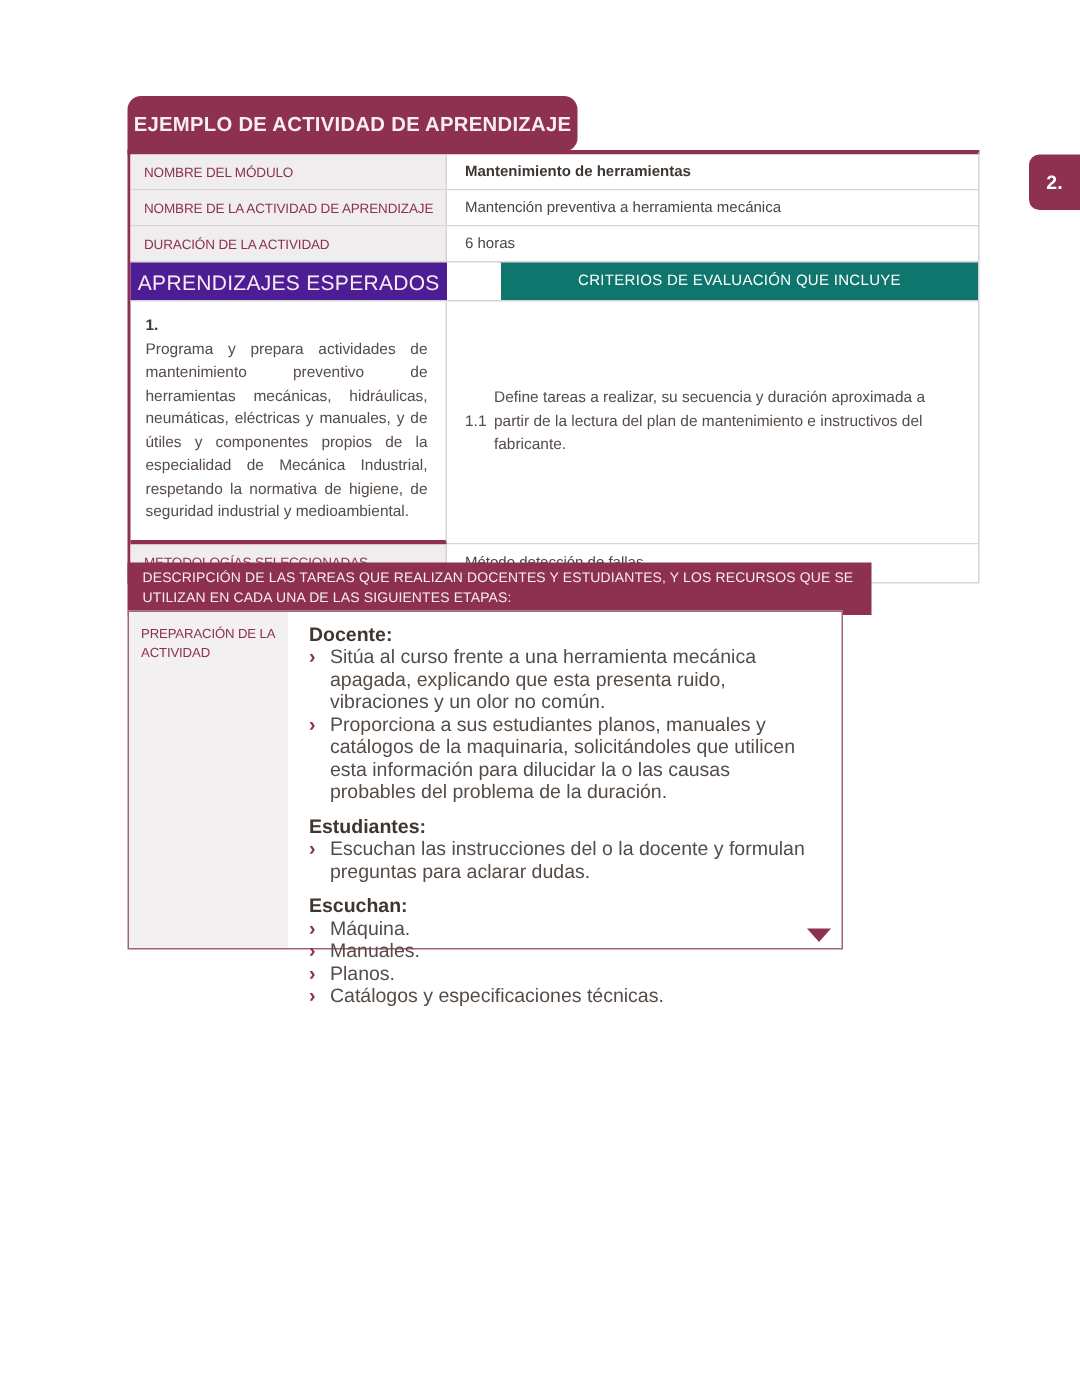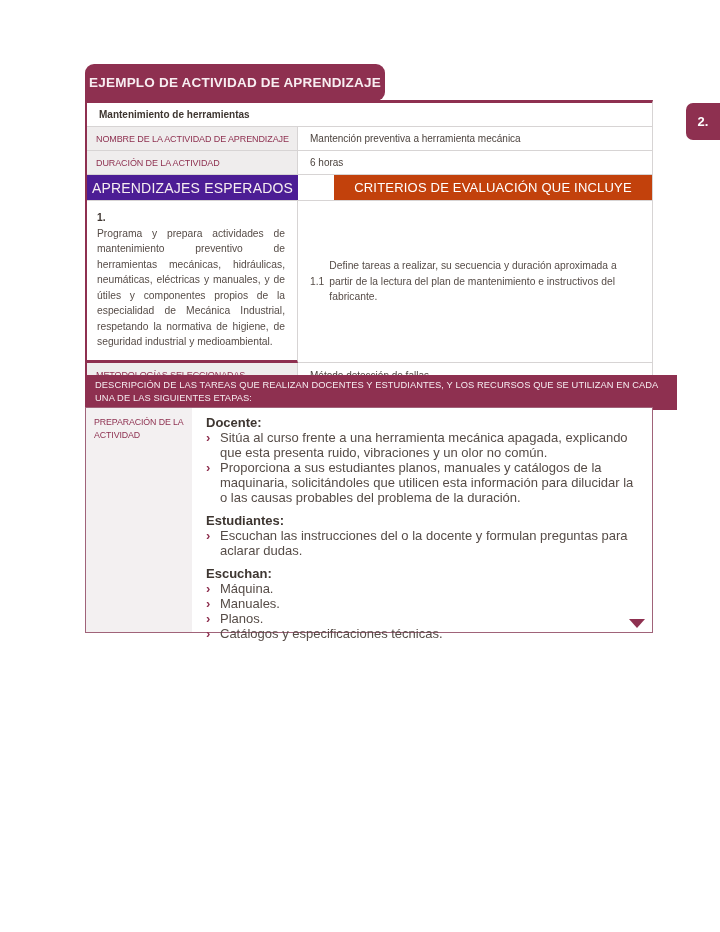--- a/index.html
+++ b/index.html
@@ -41,21 +41,21 @@
     display:flex; align-items:center; padding:0 12px; height:23px;
   }
   .t-value.bold { font-weight:bold; color:#3e3631; }
 
   .hdr-row { display:flex; border-bottom:1px solid #d7d4d4; height:26px; }
   .hdr-left {
     width:211px; background:#4c1d95; color:#f6edf1; font-size:14px;
     display:flex; align-items:center; justify-content:center; letter-spacing:.2px;
   }
   .hdr-right {
-    flex:1; background:#c2410c; color:#ffffff; font-size:13px;
+    flex:1; background:#0f766e; color:#ffffff; font-size:10px;
     display:flex; align-items:center; justify-content:center; letter-spacing:.2px;
     border-left:2px solid #ffffff;
     margin-left:34px;
   }
 
   .body-row { display:flex; }
   .obj-cell {
     width:211px; border-right:1px solid #d7d4d4; border-bottom:3px solid #8e3050;
     padding:9px 12px 10px 10px; font-size:10.3px; line-height:15.5px;
     text-align:justify; color:#564c47; min-height:142px;
@@ -67,28 +67,28 @@
     align-items:center;
   }
   .crit-num { white-space:nowrap; }
   .crit-text { flex:1; }
 
   .met-row { display:flex; }
   .met-row .t-label, .met-row .t-value { height:25px; }
 
   
   .desc-band {
-    position:absolute; left:85px; top:375px; width:592px; min-height:32px;
+    position:absolute; left:85px; top:375px; width:496px; min-height:32px;
     background:#8e3050; color:#f6edf1; font-size:9.3px; line-height:13px;
     padding:4px 10px 5px 10px; letter-spacing:.1px; display:flex; align-items:center;
   }
 
   
   .prep-box {
-    position:absolute; left:85px; top:407px; width:568px; height:226px;
+    position:absolute; left:85px; top:407px; width:477px; height:226px;
     border:1px solid #a06379; background:#fff; display:flex;
   }
   .prep-label {
     width:106px; background:#f3f0f1; color:#8e3050; font-size:8.8px;
     letter-spacing:-.1px; line-height:13px; padding:8px 6px 0 8px;
   }
   .prep-content { flex:1; padding:7px 14px 0 14px; font-size:13px; line-height:15px; color:#564c47; }
   .prep-heading { font-weight:bold; color:#3e3631; margin-top:8px; }
   .prep-heading:first-child { margin-top:0; }
   .bullet-item { display:flex; gap:6px; }
@@ -115,20 +115,21 @@
 
 <div class="page">
 
   <div class="title-tab">EJEMPLO DE ACTIVIDAD DE APRENDIZAJE</div>
 
   <div class="side-tab">2.</div>
 
   <div class="main-table">
 
     <div class="t-row">
+      <div class="t-label">NOMBRE DEL MÓDULO</div>
       <div class="t-value bold">Mantenimiento de herramientas</div>
     </div>
     <div class="t-row">
       <div class="t-label">NOMBRE DE LA ACTIVIDAD DE APRENDIZAJE</div>
       <div class="t-value">Mantención preventiva a herramienta mecánica</div>
     </div>
     <div class="t-row">
       <div class="t-label">DURACIÓN DE LA ACTIVIDAD</div>
       <div class="t-value">6 horas</div>
     </div>

